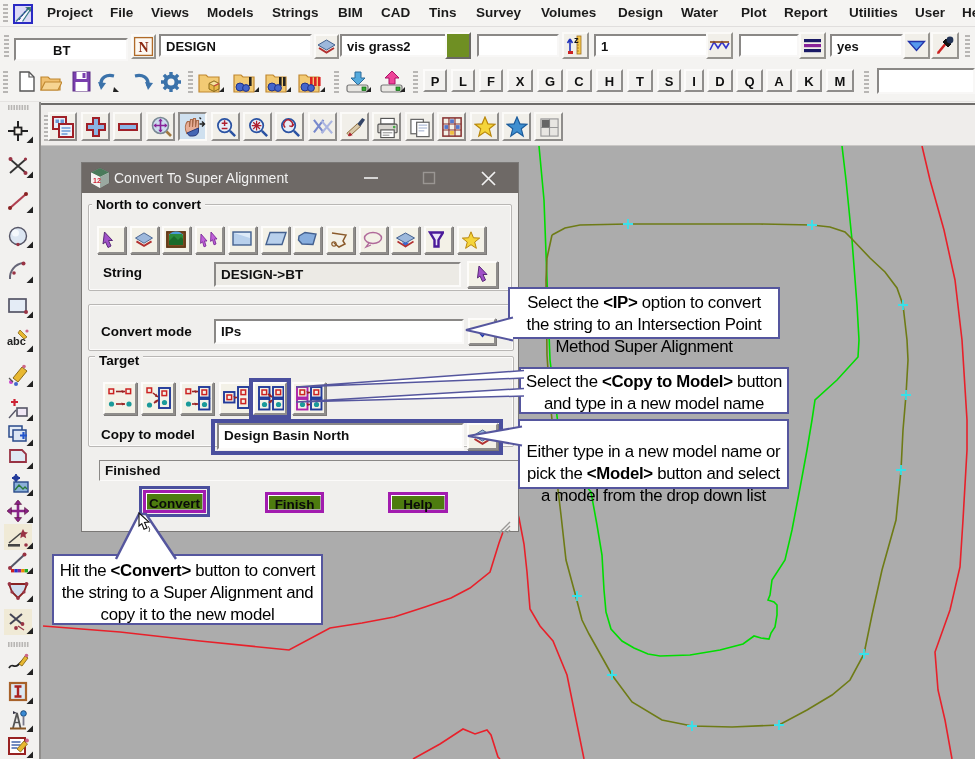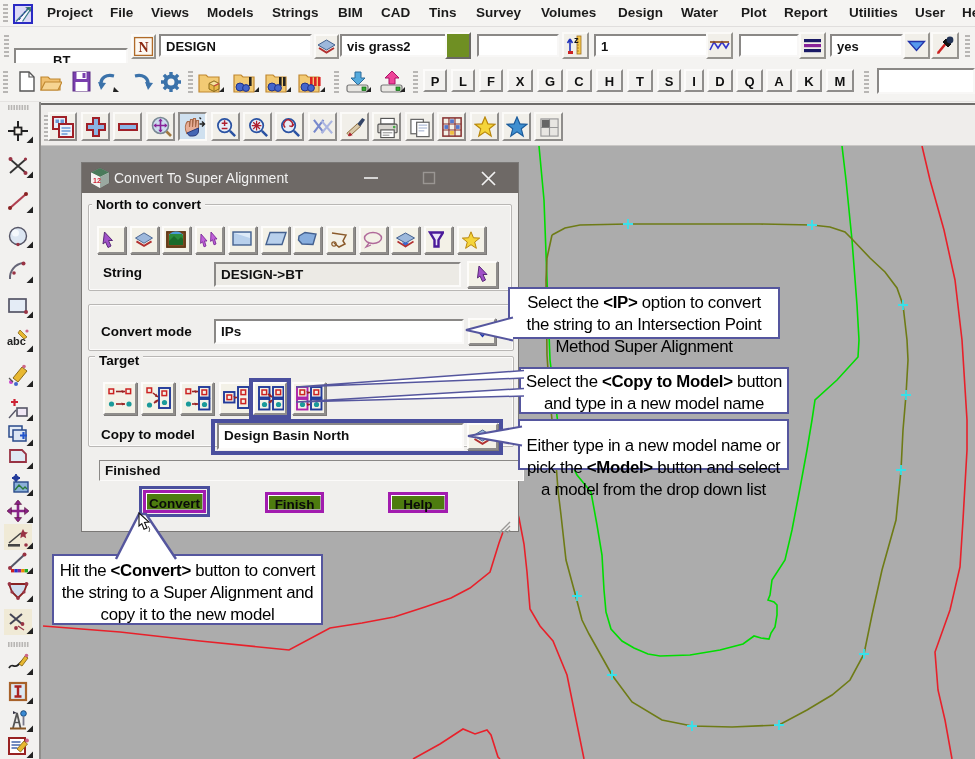--- a/index.html
+++ b/index.html
@@ -63,21 +63,21 @@
   <span class="mi" style="left:681px">Water</span>
   <span class="mi" style="left:741px">Plot</span>
   <span class="mi" style="left:784px">Report</span>
   <span class="mi" style="left:849px">Utilities</span>
   <span class="mi" style="left:915px">User</span>
   <span class="mi" style="left:962px">He</span>
 </div>
 
 <div id="row2" class="abs">
   <div class="grip" style="left:4px;top:7px;height:22px;"></div>
-  <div class="fld" style="left:14px;top:20px;width:114px;padding-left:37px;">BT</div>
+  <div class="fld" style="left:14px;top:10px;width:114px;padding-left:37px;">BT</div>
   <div class="tbtn" style="left:131px;top:6px;width:25px;"></div>
   <svg class="abs" style="left:134px;top:9px" width="19" height="19" viewBox="0 0 19 19">
     <rect x="0.5" y="0.5" width="18" height="18" fill="#fdf9f2" stroke="#b06a28" stroke-width="1.5"></rect>
     <text x="9.5" y="14.5" font-size="14" font-weight="bold" font-family="Liberation Serif" fill="#8c2a10" text-anchor="middle">N</text>
   </svg>
   <div class="fld" style="left:159px;top:6px;width:153px;">DESIGN</div>
   <div class="tbtn" style="left:314px;top:6px;width:25px;"></div>
   <svg class="abs" style="left:317px;top:10px" width="19" height="16" viewBox="0 0 19 16">
     <path d="M1 7 L9.5 2 L18 7 L9.5 12 Z" fill="#9db8dc" stroke="#44618f" stroke-width="1"></path>
     <path d="M2 10 L9.5 14.5 L17 10" fill="none" stroke="#b23030" stroke-width="2"></path>
@@ -744,21 +744,21 @@
 
 <div class="callout" style="left:508px;top:287px;width:272px;height:52px;padding-top:3px;">
   Select the <b>&lt;IP&gt;</b> option to convert<br>
   the string to an Intersection Point<br>
   Method Super Alignment
 </div>
 <div class="callout" style="left:519px;top:367px;width:270px;height:47px;padding-top:2px;">
   Select the <b>&lt;Copy to Model&gt;</b> button<br>
   and type in a new model name
 </div>
-<div class="callout" style="left:518px;top:419px;width:271px;height:51px;padding-top:14px;">
+<div class="callout" style="left:518px;top:419px;width:271px;height:70px;padding-top:20px;">
   Either type in a new model name or<br>
   pick the <b>&lt;Model&gt;</b> button and select<br>
   a model from the drop down list
 </div>
 <div class="callout" style="left:52px;top:554px;width:271px;height:71px;padding-top:4px;">
   Hit the <b>&lt;Convert&gt;</b> button to convert<br>
   the string to a Super Alignment and<br>
   copy it to the new model
 </div>
 <svg class="abs" style="left:0;top:0;pointer-events:none" width="975" height="759" viewBox="0 0 975 759">

